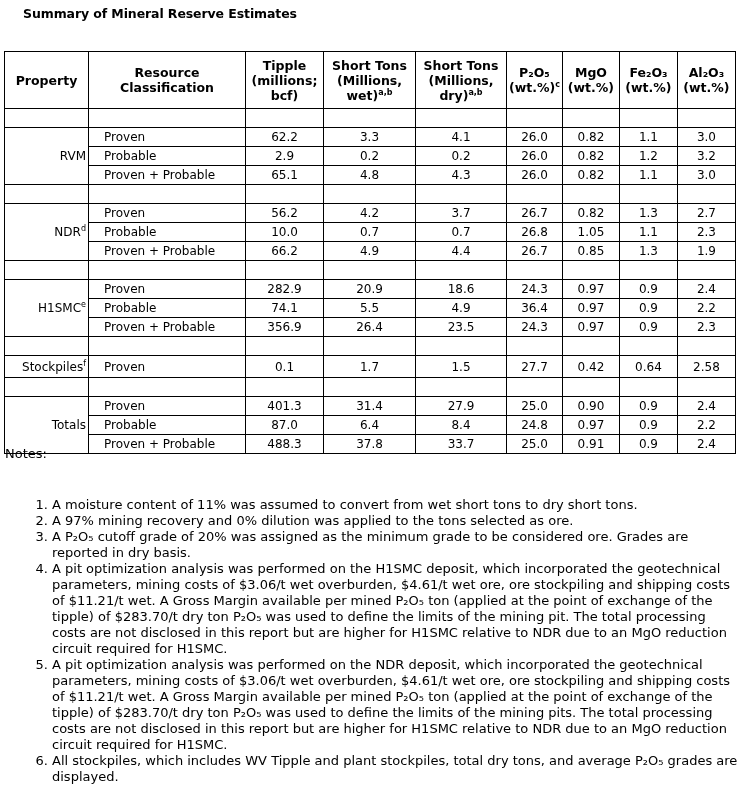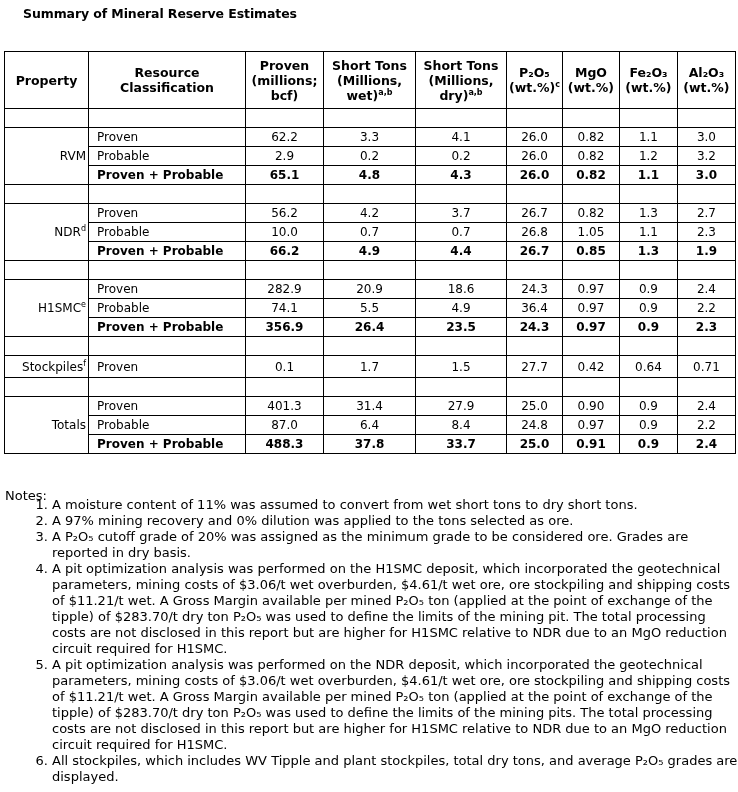--- a/index.html
+++ b/index.html
@@ -17,27 +17,27 @@
     font-size: 12px;
   }
   table.reserves th, table.reserves td {
     border: 1px solid #000; padding: 0 2px; overflow: hidden; white-space: nowrap;
   }
   table.reserves th {
     font-weight: bold; text-align: center; height: 56px; line-height: 15px;
     font-size: 12.5px; white-space: normal;
   }
   table.reserves td { height: 18px; line-height: 18px; text-align: center; }
-  table.reserves td.cls { text-align: left; padding-left: 8px; }
+  table.reserves td.cls { text-align: left; padding-left: 15px; }
   table.reserves td.prop { text-align: right; }
   table.reserves tr.spacer td { height: 18px; }
   table.reserves tr.sp-row td { height: 21px; }
-  table.reserves tr.total td { font-weight: bold; }
+  table.reserves tr.total td { font-weight: normal; }
   sup { font-size: 8px; line-height: 0; vertical-align: super; }
-  .notes-label { position: absolute; left: 5px; top: 488px; font-size: 13px; }
+  .notes-label { position: absolute; left: 5px; top: 446px; font-size: 13px; }
   ol.notes {
     position: absolute; left: 8px; top: 497px; margin: 0; padding-left: 44px;
     width: 690px; font-size: 13px; line-height: 16px;
   }
   ol.notes li { padding-left: 0; }
 </style>
 </head>
 <body>
 
 <div class="title">Summary of Mineral Reserve Estimates</div>
@@ -51,21 +51,21 @@
     <col style="width:91px">
       <col style="width:54px">
       <col style="width:57px">
       <col style="width:58px">
       <col style="width:58px">
   </colgroup>
   <thead>
     <tr>
       <th>Property</th>
       <th>Resource Classification</th>
-      <th>Proven (millions; bcf)</th>
+      <th>Tipple (millions; bcf)</th>
       <th><span>Short Tons (Millions, wet)</span><sup>a,b</sup></th>
       <th><span>Short Tons (Millions, dry)</span><sup>a,b</sup></th>
       <th><span>P₂O₅ (wt.%)</span><sup>c</sup></th>
       <th>MgO (wt.%)</th>
       <th>Fe₂O₃ (wt.%)</th>
       <th>Al₂O₃ (wt.%)</th>
     </tr>
   </thead>
   <tbody id="tbody">
       <tr class="spacer">
@@ -207,21 +207,21 @@
       </tr>
       <tr class=" sp-row">
         <td class="prop" rowspan="1"><span>Stockpiles</span><sup>f</sup></td>
         <td class="cls">Proven</td>
         <td>0.1</td>
         <td>1.7</td>
         <td>1.5</td>
         <td>27.7</td>
         <td>0.42</td>
         <td>0.64</td>
-        <td>0.71</td>
+        <td>2.58</td>
       </tr>
       <tr class="spacer">
         <td></td>
         <td></td>
         <td></td>
         <td></td>
         <td></td>
         <td></td>
         <td></td>
         <td></td>

